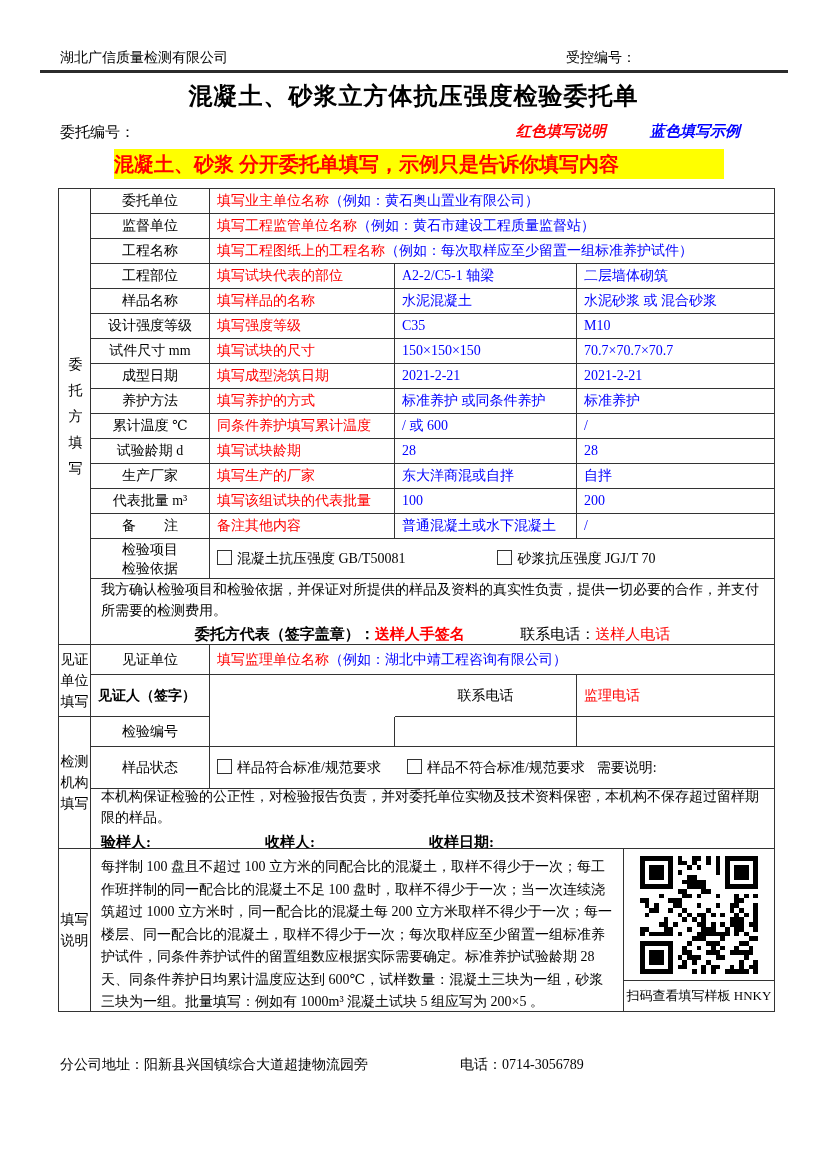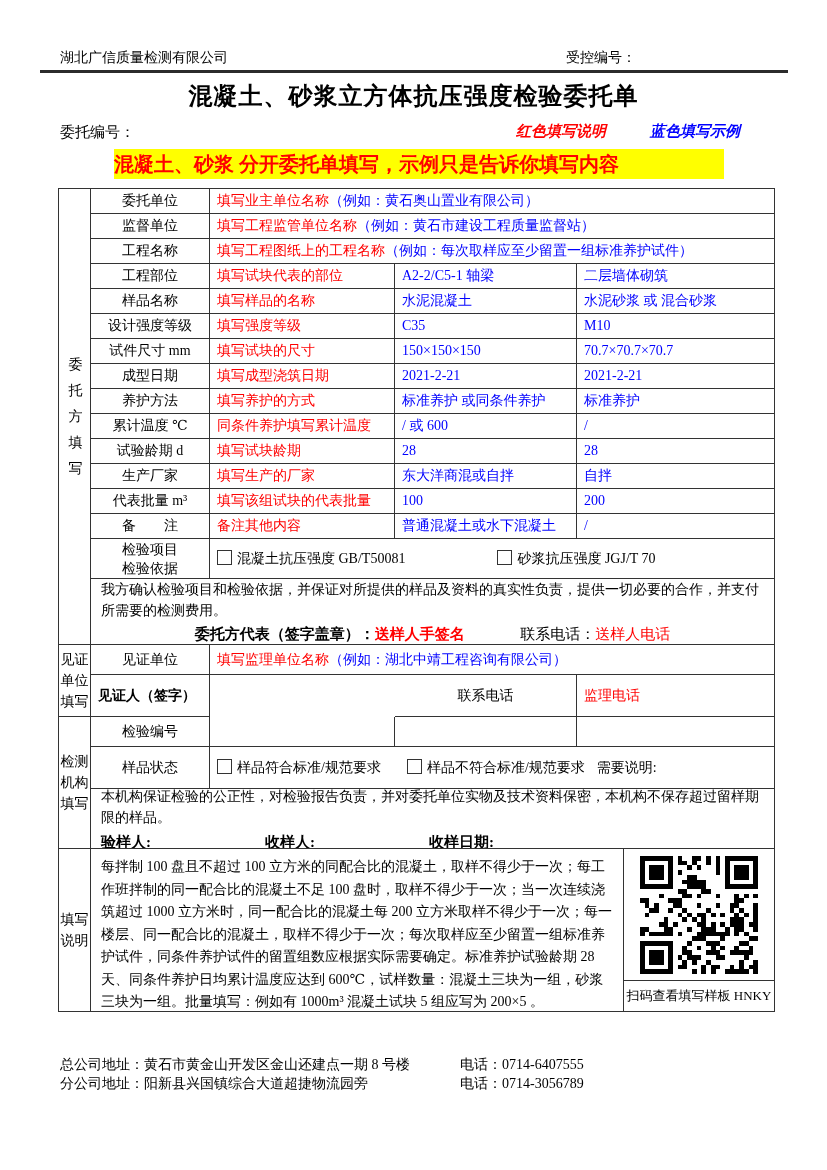--- a/index.html
+++ b/index.html
@@ -398,20 +398,16 @@
             <rect x="10" y="100" width="15" height="15"></rect>
           </svg>
         </div>
       <div class="qr-caption">扫码查看填写样板 HNKY</div>
     </div>
   </div>
 </div>
 
 <div class="abs footer">
   <div class="fline">
-    <span class="faddr"><span>总公司地址：</span><span>黄石市黄金山开发区金山还建点一期 8 号楼</span></span>
-    <span><span>电话：</span><span>0714-6407555</span></span>
-  </div>
-  <div class="fline">
     <span class="faddr"><span>分公司地址：</span><span>阳新县兴国镇综合大道超捷物流园旁</span></span>
     <span><span>电话：</span><span>0714-3056789</span></span>
   </div>
 </div>
 
 </body></html>

